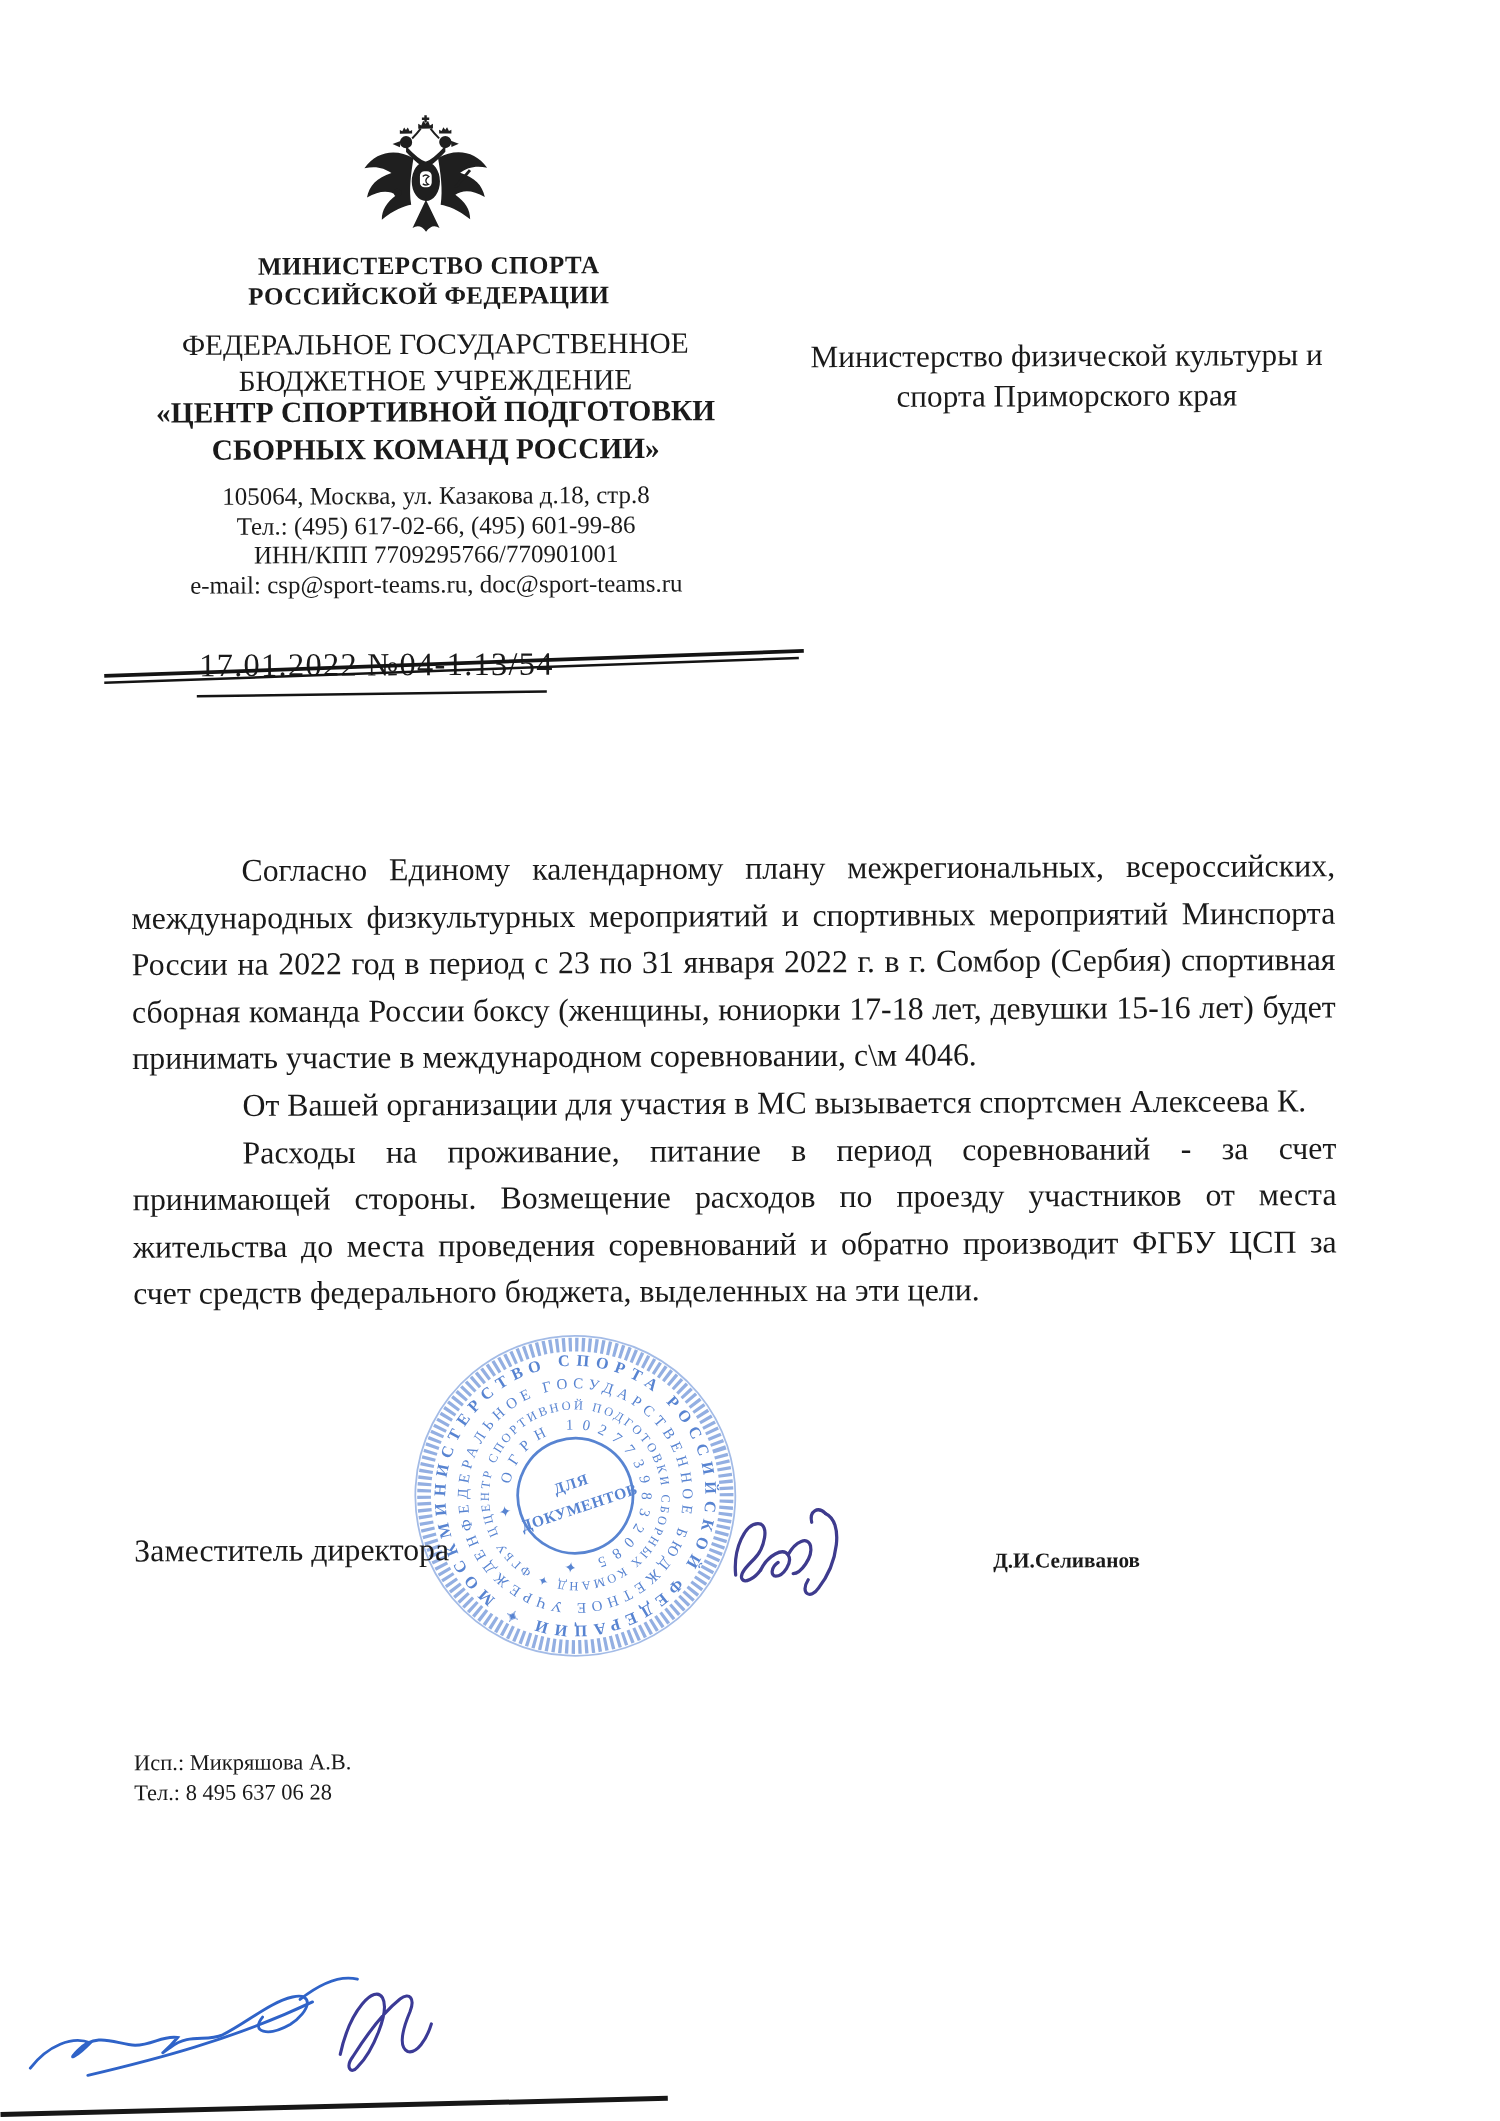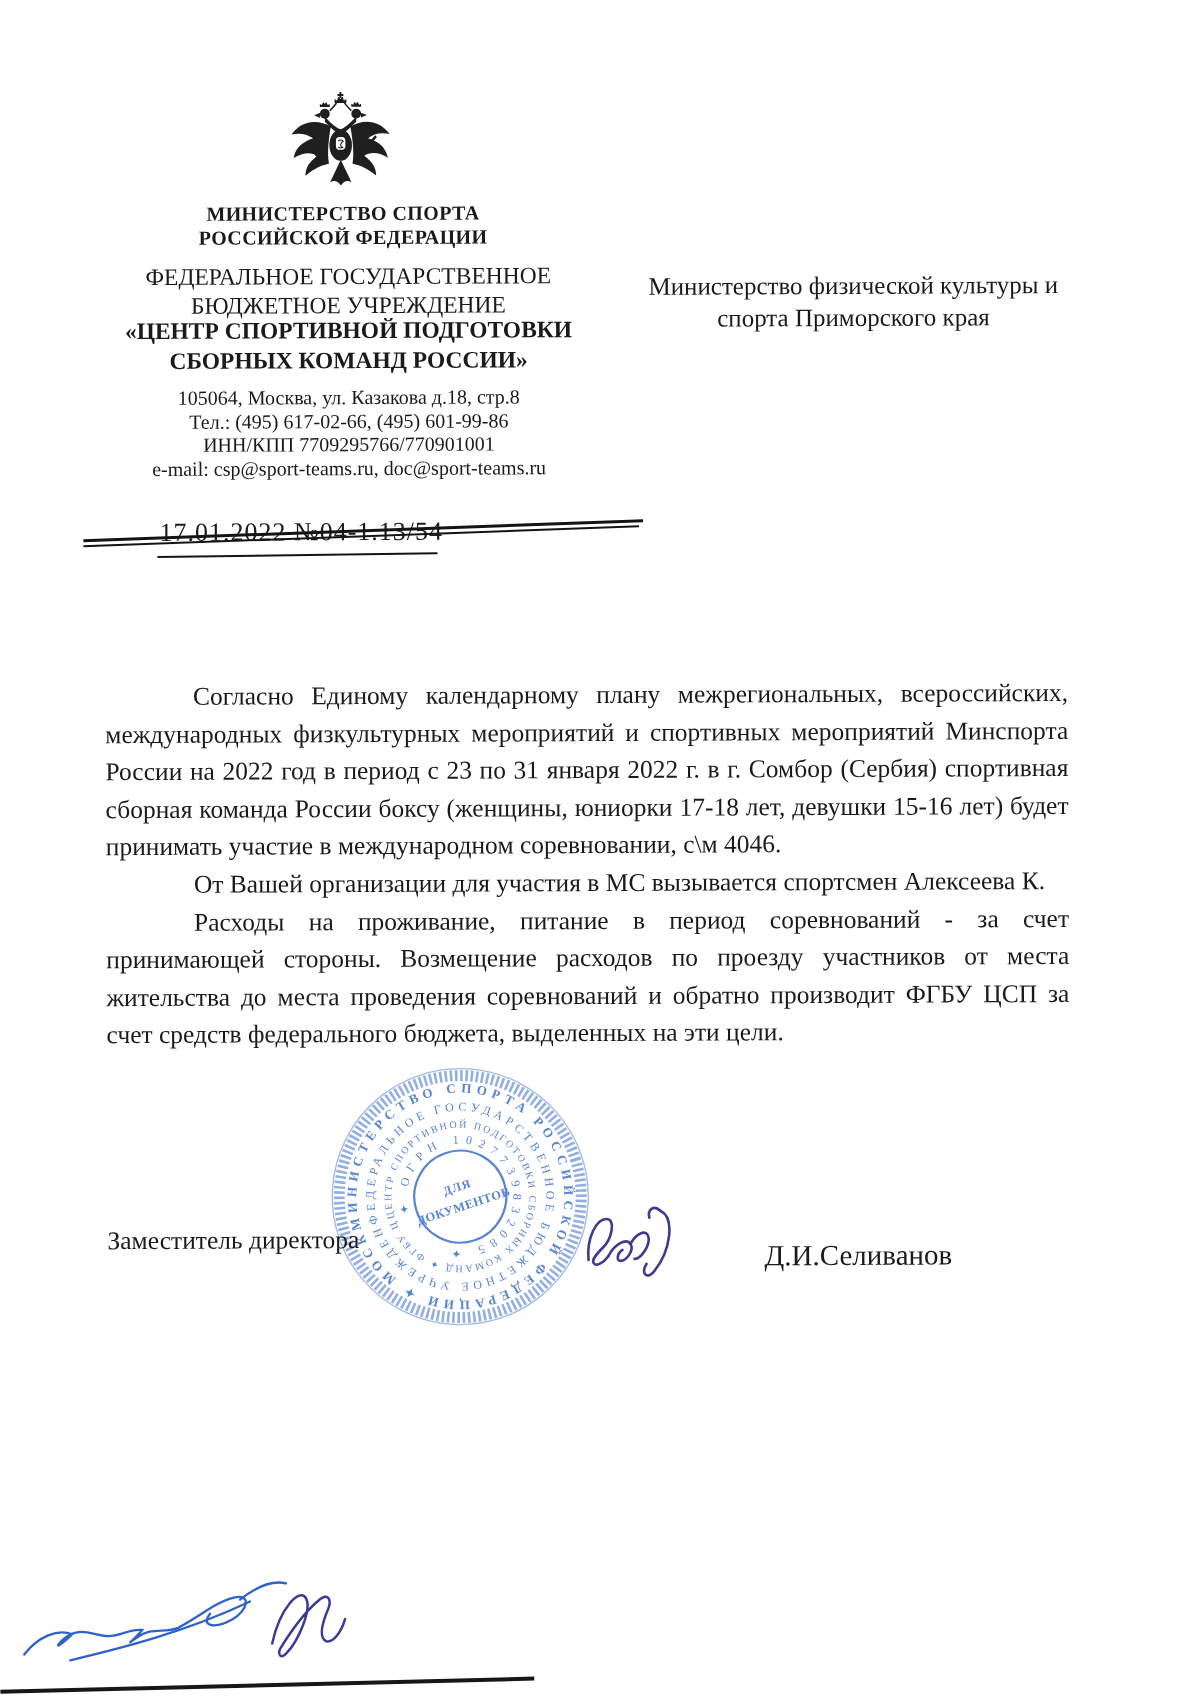--- a/index.html
+++ b/index.html
@@ -18,21 +18,21 @@
   .contacts{left:110px;top:385px;width:480px;font-size:20px;line-height:23.5px;}
   .contacts .em{}
   .recipient{left:600px;top:271px;width:510px;font-size:25px;line-height:32px;}
   .refline{left:160px;top:516px;font-size:26px;letter-spacing:1px;white-space:nowrap;}
   .strike{background:#141414;transform-origin:left center;}
   
   .bodytext{left:105px;top:676px;width:963px;font-size:25.5px;line-height:37.6px;text-align:justify;}
   .bodytext p{margin:0;text-indent:88px;}
   
   .signtitle{left:105px;top:1224px;font-size:25.5px;white-space:nowrap;}
-  .signname{left:762px;top:1240px;font-size:29px;white-space:nowrap;}
+  .signname{left:792px;top:1240px;font-size:17px;white-space:nowrap;font-weight:bold;}
   
   .footer{left:104px;top:1396px;font-size:18px;line-height:24px;}
   .edgeline{left:-4px;top:1687px;width:534px;height:4px;background:#171717;transform:rotate(-1.15deg);transform-origin:left center;}
   .stampwrap{left:318px;top:1056px;width:280px;height:280px;}
   .sigmain{left:578px;top:1194px;width:136px;height:104px;}
   .sigbottom{left:6px;top:1552px;width:400px;height:136px;}
   .eagle{left:283px;top:90px;width:120px;height:108px;}
 </style>
 </head>
 <body>
@@ -136,20 +136,24 @@
     <svg class="abs sigmain" viewBox="0 0 136 104" aria-hidden="true">
       <g fill="none" stroke="#3e3b8e" stroke-width="2.6" stroke-linecap="round">
         <path d="M8,66 C6,44 16,25 26,25 C36,25 31,45 23,53 C17,59 11,65 13,69 C15,73 23,69 28,62"></path>
         <path d="M28,62 C34,50 46,44 50,50 C54,56 46,67 40,67 C36,67 36,60 42,56"></path>
         <path d="M50,50 C56,39 66,35 68,43 C70,52 60,65 54,65"></path>
         <path d="M80,17 C95,24 90,57 74,77 C68,86 59,81 66,70"></path>
         <path d="M80,17 C74,11 67,15 69,24"></path>
       </g>
     </svg>
 
+    <div class="abs footer">
+      <div>Исп.: Микряшова А.В.</div>
+      <div>Тел.: 8 495 637 06 28</div>
+    </div>
 
     <svg class="abs sigbottom" viewBox="0 0 400 136" aria-hidden="true">
       <g fill="none" stroke-linecap="round">
         <g stroke="#2f63c8" stroke-width="2.3">
           <path d="M14,100 C28,82 48,74 62,80 C52,90 42,96 52,86 C68,70 84,82 98,82 C112,82 120,74 132,76 C122,88 114,92 126,84 C142,72 154,80 168,74 C188,64 206,48 224,44 C242,40 238,56 222,66 C204,76 190,72 200,60"></path>
           <path d="M60,106 C112,94 176,78 240,48"></path>
           <path d="M230,46 C248,32 264,27 276,30"></path>
         </g>
         <g stroke="#3b3a96" stroke-width="2.5">
           <path d="M262,90 C270,54 290,34 296,45 C302,56 288,88 276,100 C270,107 266,100 272,92 C286,70 300,54 310,46 C318,40 322,46 318,56 C312,70 308,84 316,88 C323,90 331,79 335,66"></path>

